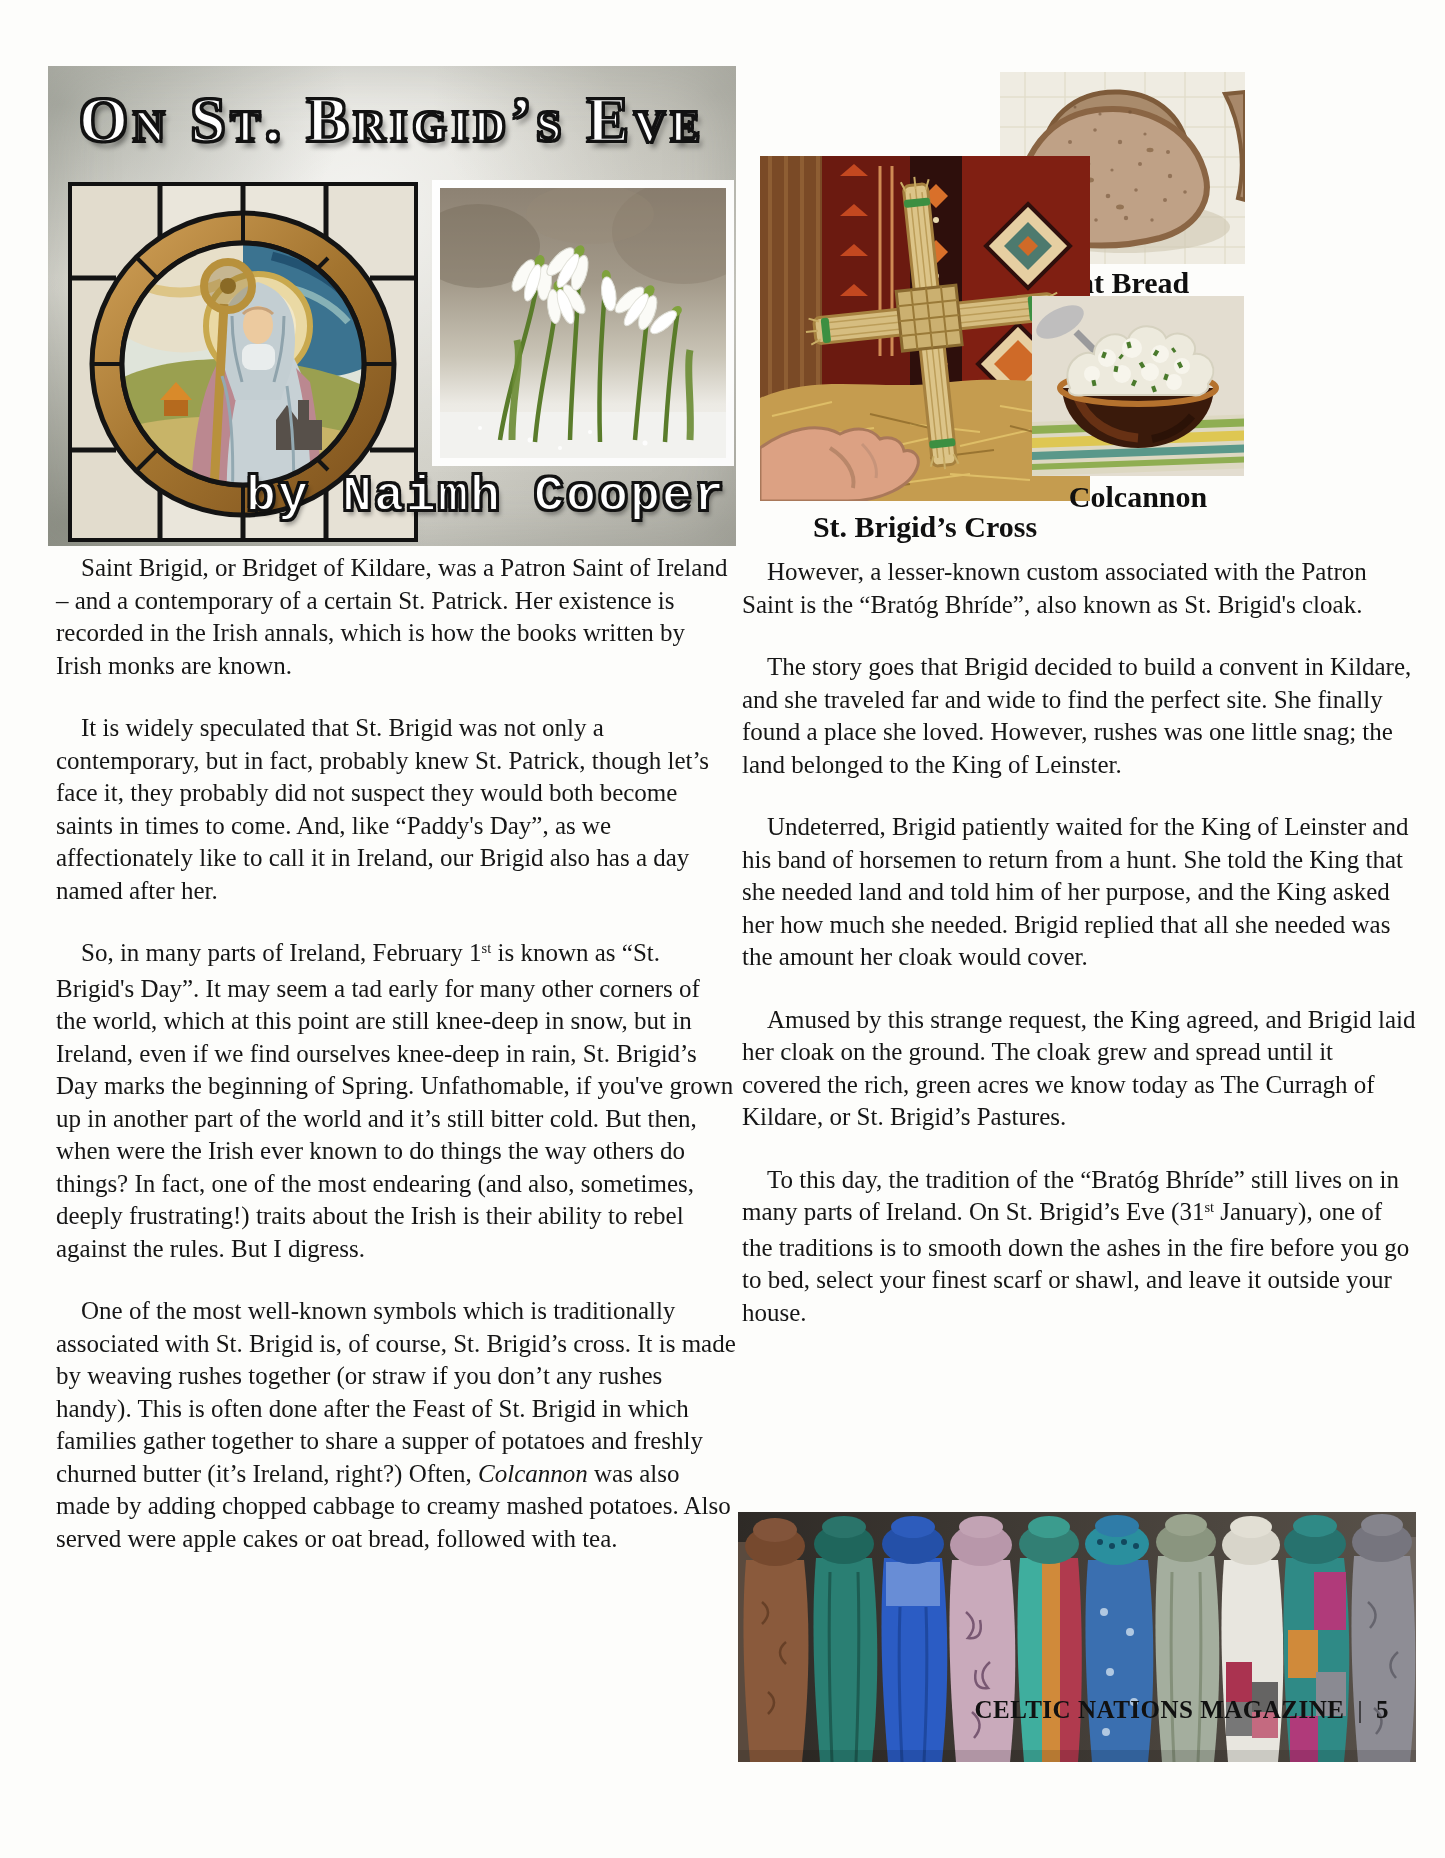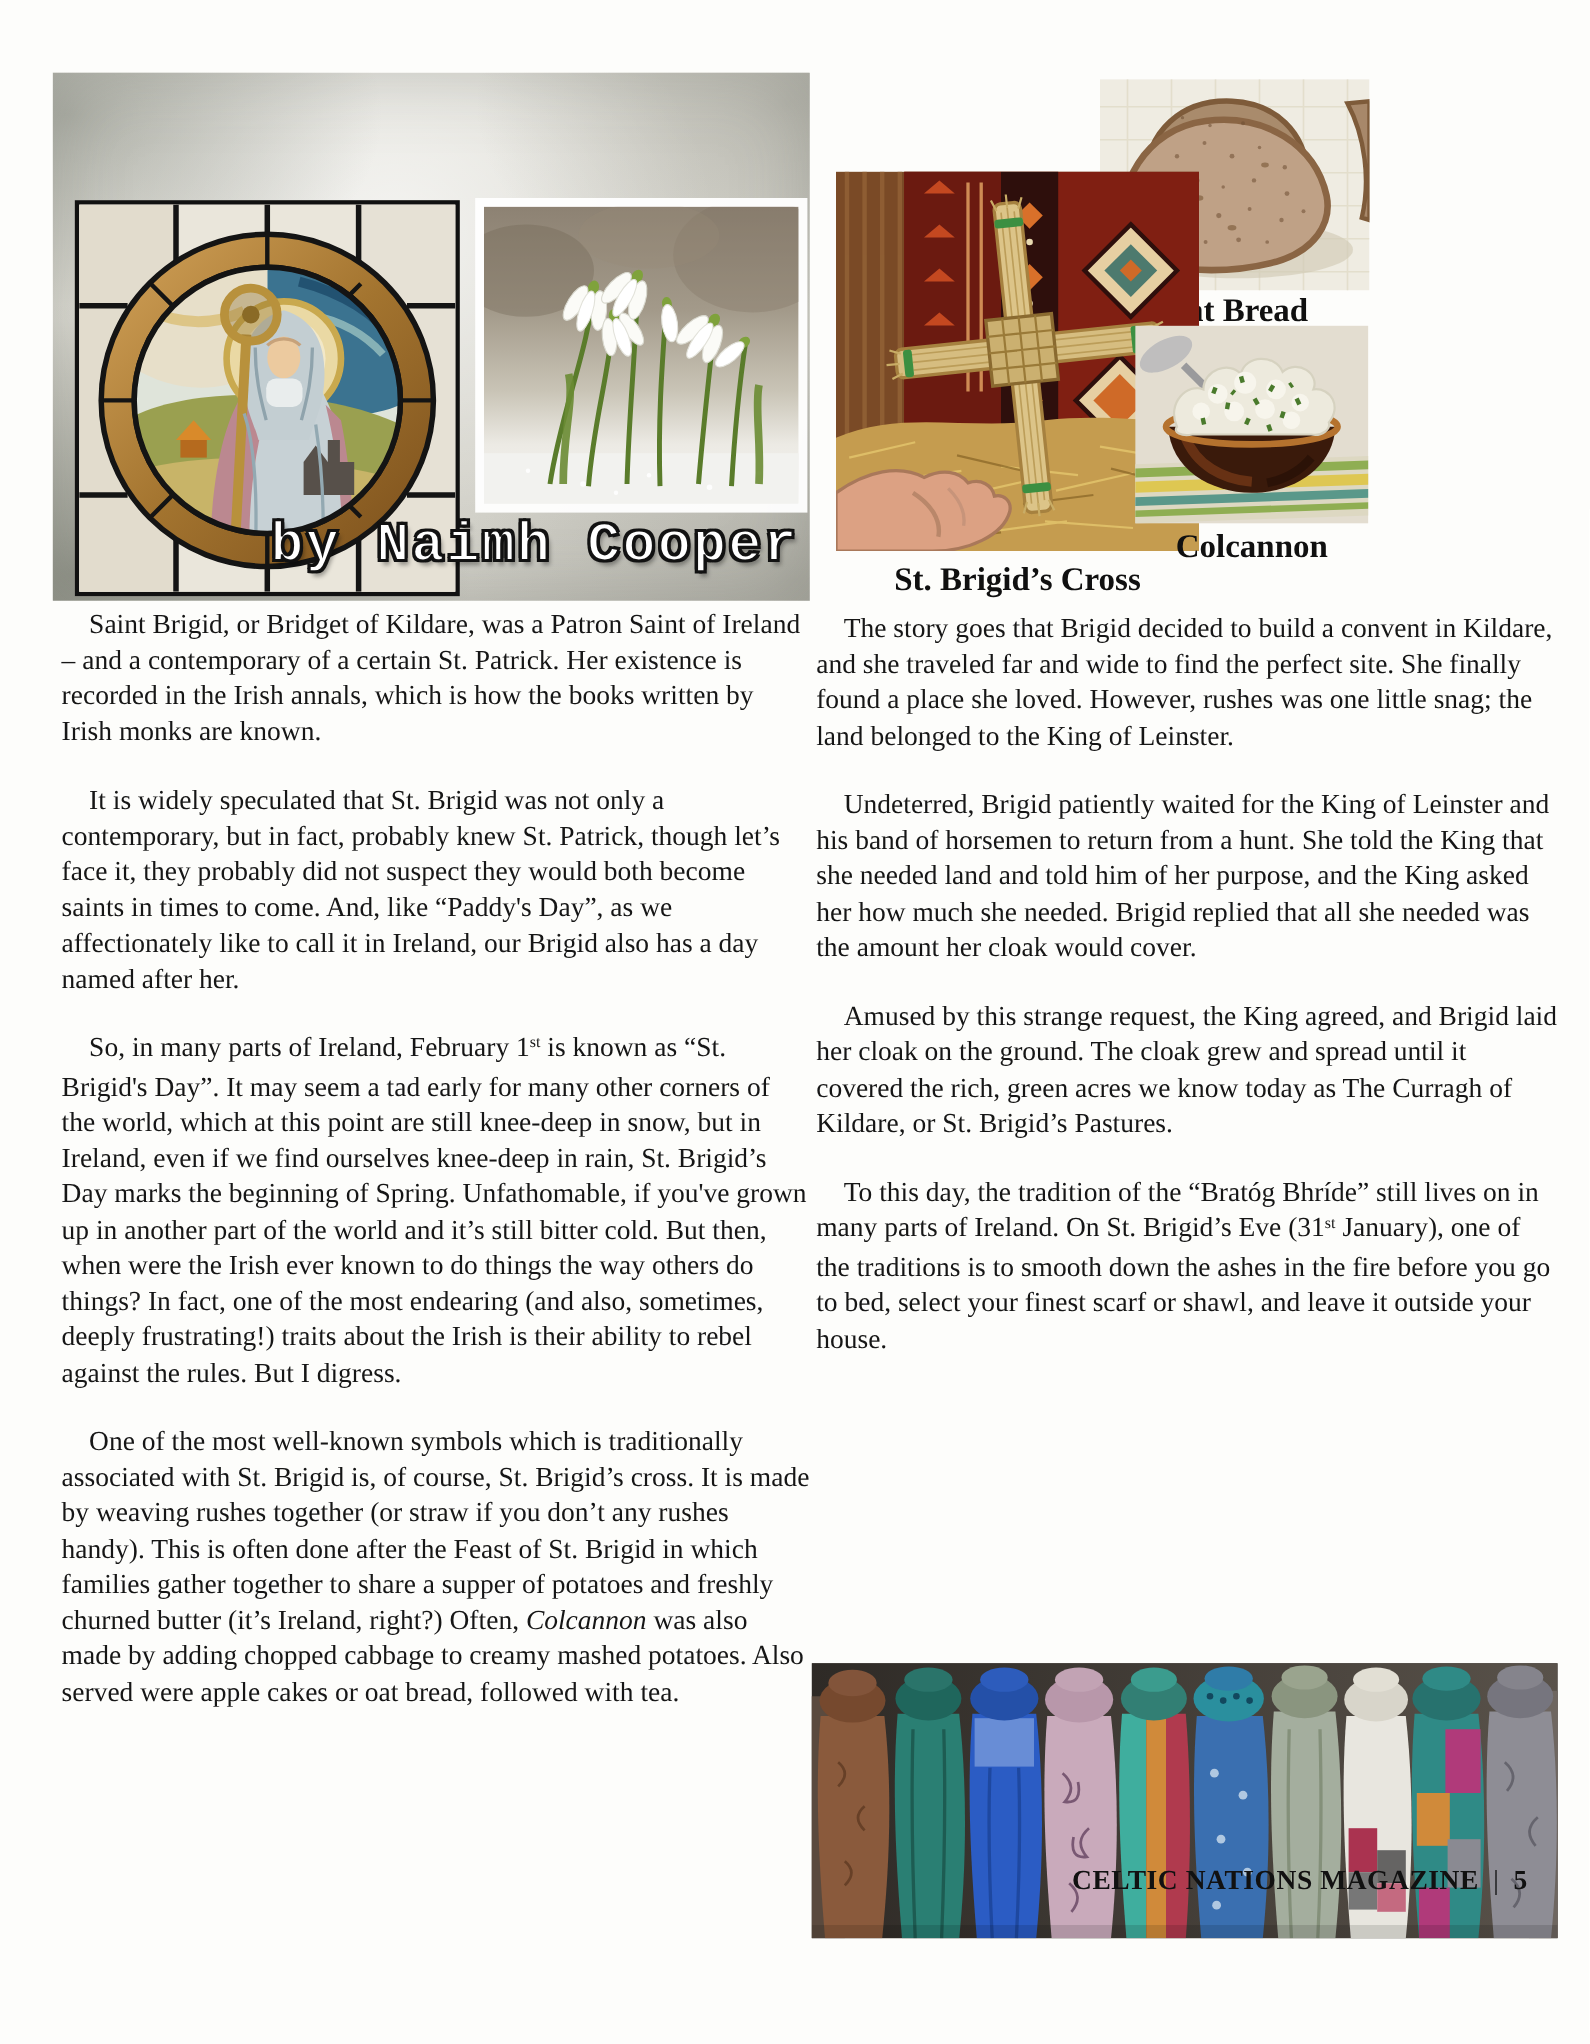--- a/index.html
+++ b/index.html
@@ -81,20 +81,21 @@
   }
   .footer .fdiv { margin:0 13px; font-weight:normal; }
   svg { display:block; }
 </style>
 </head>
 <body>
 
 <div class="page">
 
   <div class="header-art">
+    <div class="title">On St. Brigid’s Eve</div>
 
     <div class="stained-glass">
       <svg width="342" height="352" viewBox="0 0 342 352">
         <defs>
           <clipPath id="sgC">
               <circle cx="171" cy="178" r="121"></circle>
             </clipPath>
           <linearGradient id="gold" x1="0" y1="0" x2="1" y2="1">
             <stop offset="0" stop-color="#cf9f56"></stop>
               <stop offset=".5" stop-color="#a3742f"></stop>
@@ -388,20 +389,21 @@
   </div>
 
   <div class="col-left">
     <p class="para"><span>Saint Brigid, or Bridget of Kildare, was a Patron Saint of Ireland – and a contemporary of a certain St. Patrick. Her existence is recorded in the Irish annals, which is how the books written by Irish monks are known.</span></p>
     <p class="para"><span>It is widely speculated that St. Brigid was not only a contemporary, but in fact, probably knew St. Patrick, though let’s face it, they probably did not suspect they would both become saints in times to come. And, like “Paddy's Day”, as we affectionately like to call it in Ireland, our Brigid also has a day named after her.</span></p>
     <p class="para"><span>So, in many parts of Ireland, February 1</span><sup class="ord">st</sup><span> is known as “St. Brigid's Day”. It may seem a tad early for many other corners of the world, which at this point are still knee-deep in snow, but in Ireland, even if we find ourselves knee-deep in rain, St. Brigid’s Day marks the beginning of Spring. Unfathomable, if you've grown up in another part of the world and it’s still bitter cold. But then, when were the Irish ever known to do things the way others do things? In fact, one of the most endearing (and also, sometimes, deeply frustrating!) traits about the Irish is their ability to rebel against the rules. But I digress.</span></p>
     <p class="para"><span>One of the most well-known symbols which is traditionally associated with St. Brigid is, of course, St. Brigid’s cross. It is made by weaving rushes together (or straw if you don’t any rushes handy). This is often done after the Feast of St. Brigid in which families gather together to share a supper of potatoes and freshly churned butter (it’s Ireland, right?) Often, </span><i class="it">Colcannon</i><span> was also made by adding chopped cabbage to creamy mashed potatoes. Also served were apple cakes or oat bread, followed with tea.</span></p>
   </div>
 
   <div class="col-right">
+    <p class="para"><span>However, a lesser-known custom associated with the Patron Saint is the “Bratóg Bhríde”, also known as St. Brigid's cloak.</span></p>
     <p class="para"><span>The story goes that Brigid decided to build a convent in Kildare, and she traveled far and wide to find the perfect site. She finally found a place she loved. However, rushes was one little snag; the land belonged to the King of Leinster.</span></p>
     <p class="para"><span>Undeterred, Brigid patiently waited for the King of Leinster and his band of horsemen to return from a hunt. She told the King that she needed land and told him of her purpose, and the King asked her how much she needed. Brigid replied that all she needed was the amount her cloak would cover.</span></p>
     <p class="para"><span>Amused by this strange request, the King agreed, and Brigid laid her cloak on the ground. The cloak grew and spread until it covered the rich, green acres we know today as The Curragh of Kildare, or St. Brigid’s Pastures.</span></p>
     <p class="para"><span>To this day, the tradition of the “Bratóg Bhríde” still lives on in many parts of Ireland. On St. Brigid’s Eve (31</span><sup class="ord">st</sup><span> January), one of the traditions is to smooth down the ashes in the fire before you go to bed, select your finest scarf or shawl, and leave it outside your house.</span></p>
   </div>
 
   <div class="scarves">
     <svg width="678" height="250" viewBox="0 0 678 250">
       <defs>
         <linearGradient id="scbg" x1="0" y1="0" x2="1" y2="0">

